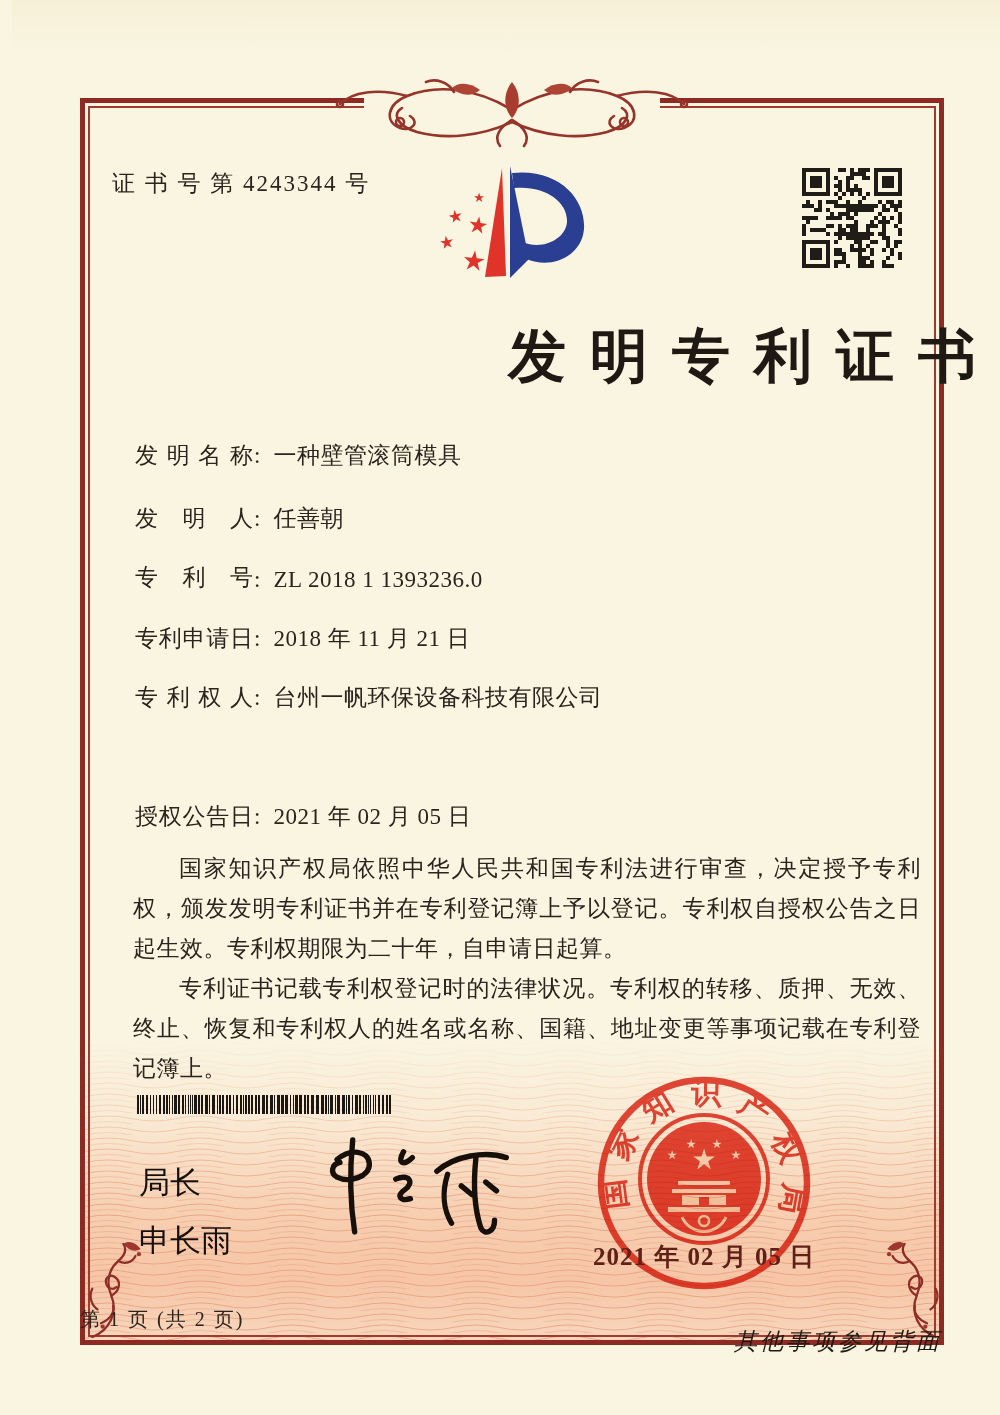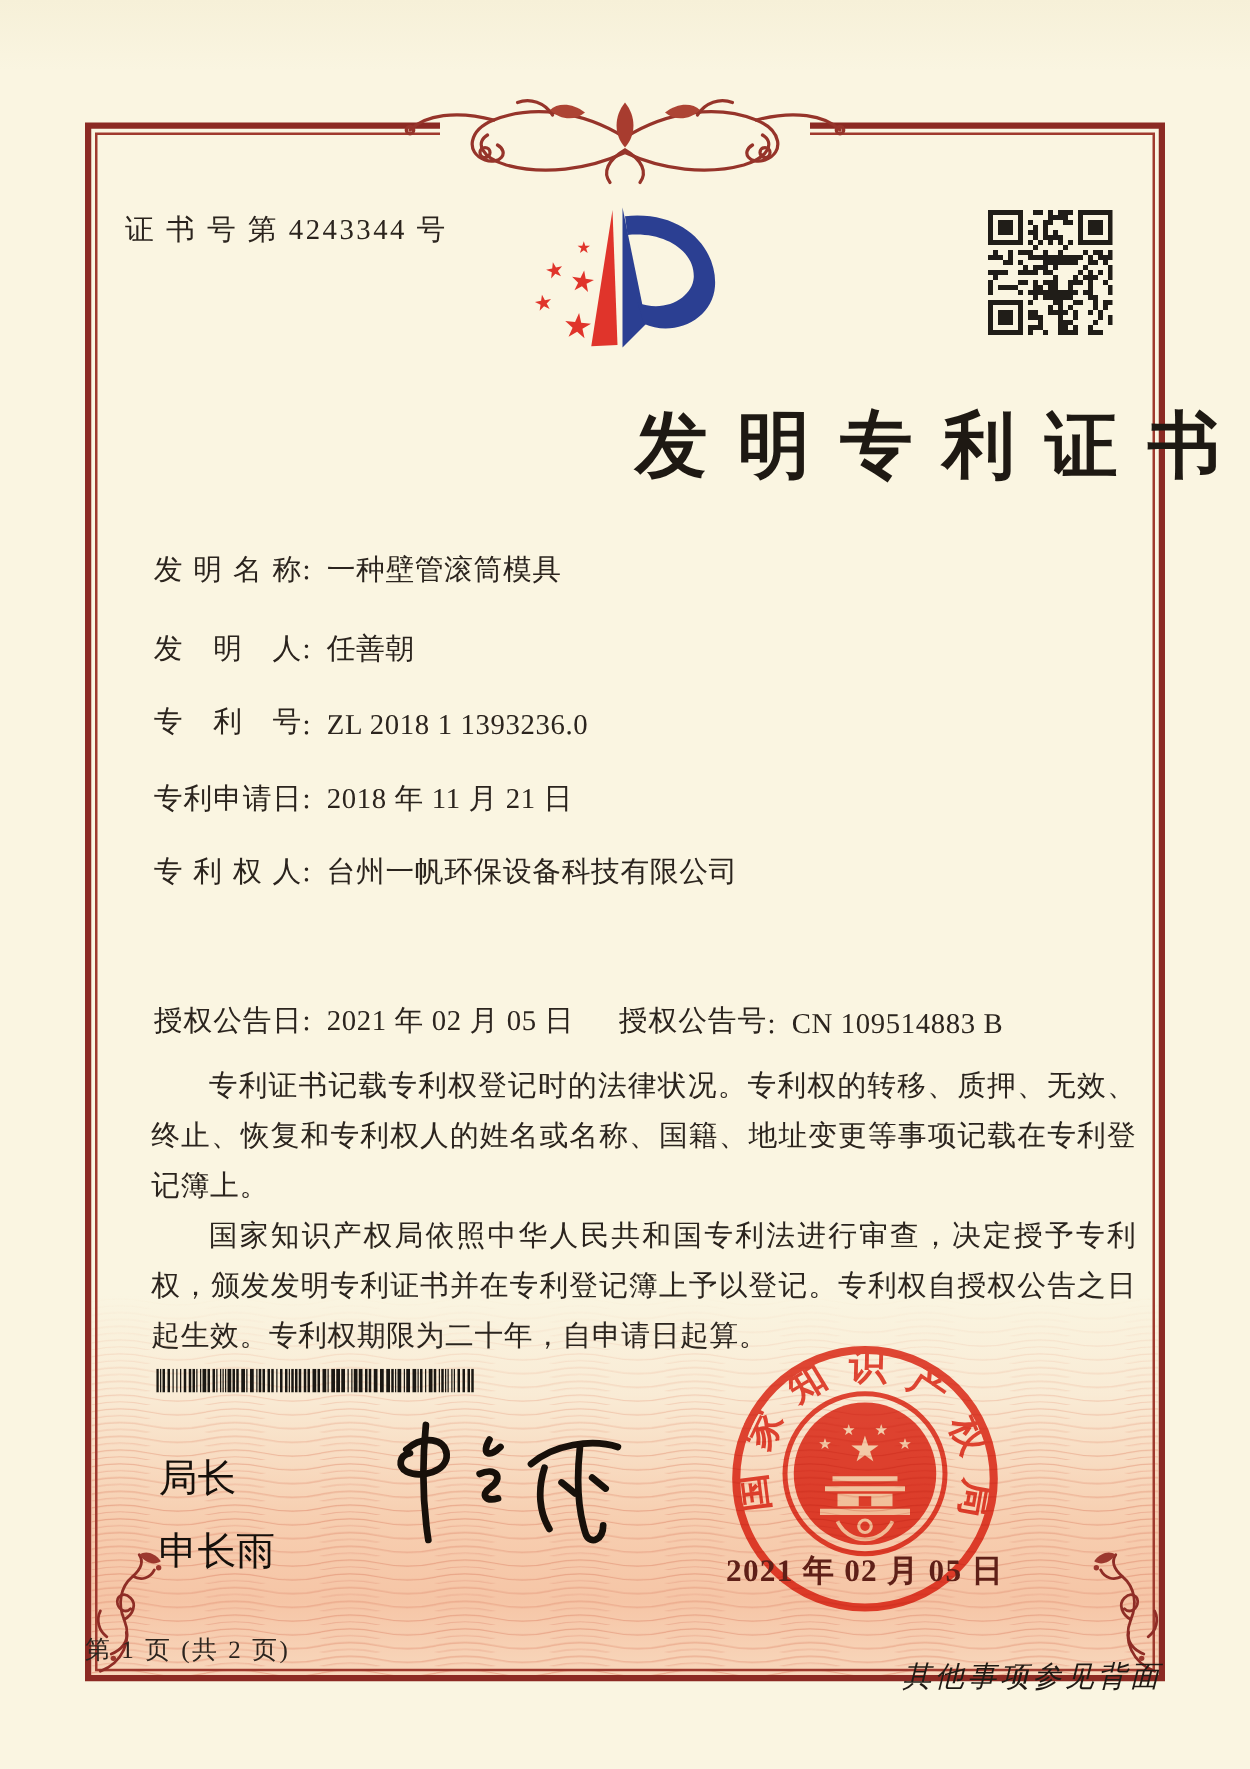--- a/index.html
+++ b/index.html
@@ -8,21 +8,21 @@
   }
   *{margin:0;padding:0;box-sizing:border-box;}
   html,body{width:1000px;height:1415px;}
   body{
     font-family:"Liberation Serif","DejaVu Serif",serif;
     color:var(--ink);
     background:var(--paper);
     position:relative;overflow:hidden;
   }
   .sheet{position:absolute;inset:0;background:
-    linear-gradient(180deg,#f6f0d8 0%,#faf5e1 4%,#faf5e1 100%);}
+    linear-gradient(180deg,#f6f0d8 0%,#faf5e1 4%,#faf5e1 100%); margin-left: 12px;}
   
   .flourish-zone{
     position:absolute;left:73px;top:1036px;width:854px;height:306px;
     background:linear-gradient(180deg,
       rgba(250,245,224,0) 0%,
       rgba(248,219,194,.38) 26%,
       rgba(246,196,163,.78) 58%,
       rgba(245,189,156,.85) 80%,
       rgba(247,203,173,.7) 100%);
   }
@@ -383,28 +383,25 @@
     <span class="flabel">专利号</span><span class="fcolon">:</span><span class="fvalue">ZL 2018 1 1393236.0</span>
   </div>
   <div class="field-row r3">
     <span class="flabel">专利申请日</span><span class="fcolon">:</span><span class="fvalue">2018 年 11 月 21 日</span>
   </div>
   <div class="field-row r4">
     <span class="flabel">专利权人</span><span class="fcolon">:</span><span class="fvalue">台州一帆环保设备科技有限公司</span>
   </div>
   <div class="field-row r6">
     <span class="flabel">授权公告日</span><span class="fcolon">:</span><span class="fvalue">2021 年 02 月 05 日</span>
-    <span class="pair2">
-      <span class="flabel">授权公告号</span><span class="fcolon">:</span><span class="fvalue">CN 109514883 B</span>
-    </span>
   </div>
 
   <div class="body-text">
+    <p>国家知识产权局依照中华人民共和国专利法进行审查，决定授予专利权，颁发发明专利证书并在专利登记簿上予以登记。专利权自授权公告之日起生效。专利权期限为二十年，自申请日起算。</p>
     <p>专利证书记载专利权登记时的法律状况。专利权的转移、质押、无效、终止、恢复和专利权人的姓名或名称、国籍、地址变更等事项记载在专利登记簿上。</p>
-    <p>国家知识产权局依照中华人民共和国专利法进行审查，决定授予专利权，颁发发明专利证书并在专利登记簿上予以登记。专利权自授权公告之日起生效。专利权期限为二十年，自申请日起算。</p>
   </div>
 
   <svg class="barcode" id="barcodeSvg" viewBox="0 0 256 19" preserveAspectRatio="none">
       <rect x="0" y="0" width="2" height="19" fill="#1b1813"></rect>
       <rect x="3" y="0" width="1" height="19" fill="#1b1813"></rect>
       <rect x="5" y="0" width="2" height="19" fill="#1b1813"></rect>
       <rect x="9" y="0" width="2" height="19" fill="#1b1813"></rect>
       <rect x="13" y="0" width="1" height="19" fill="#1b1813"></rect>
       <rect x="16" y="0" width="1" height="19" fill="#1b1813"></rect>
       <rect x="19" y="0" width="1" height="19" fill="#1b1813"></rect>

